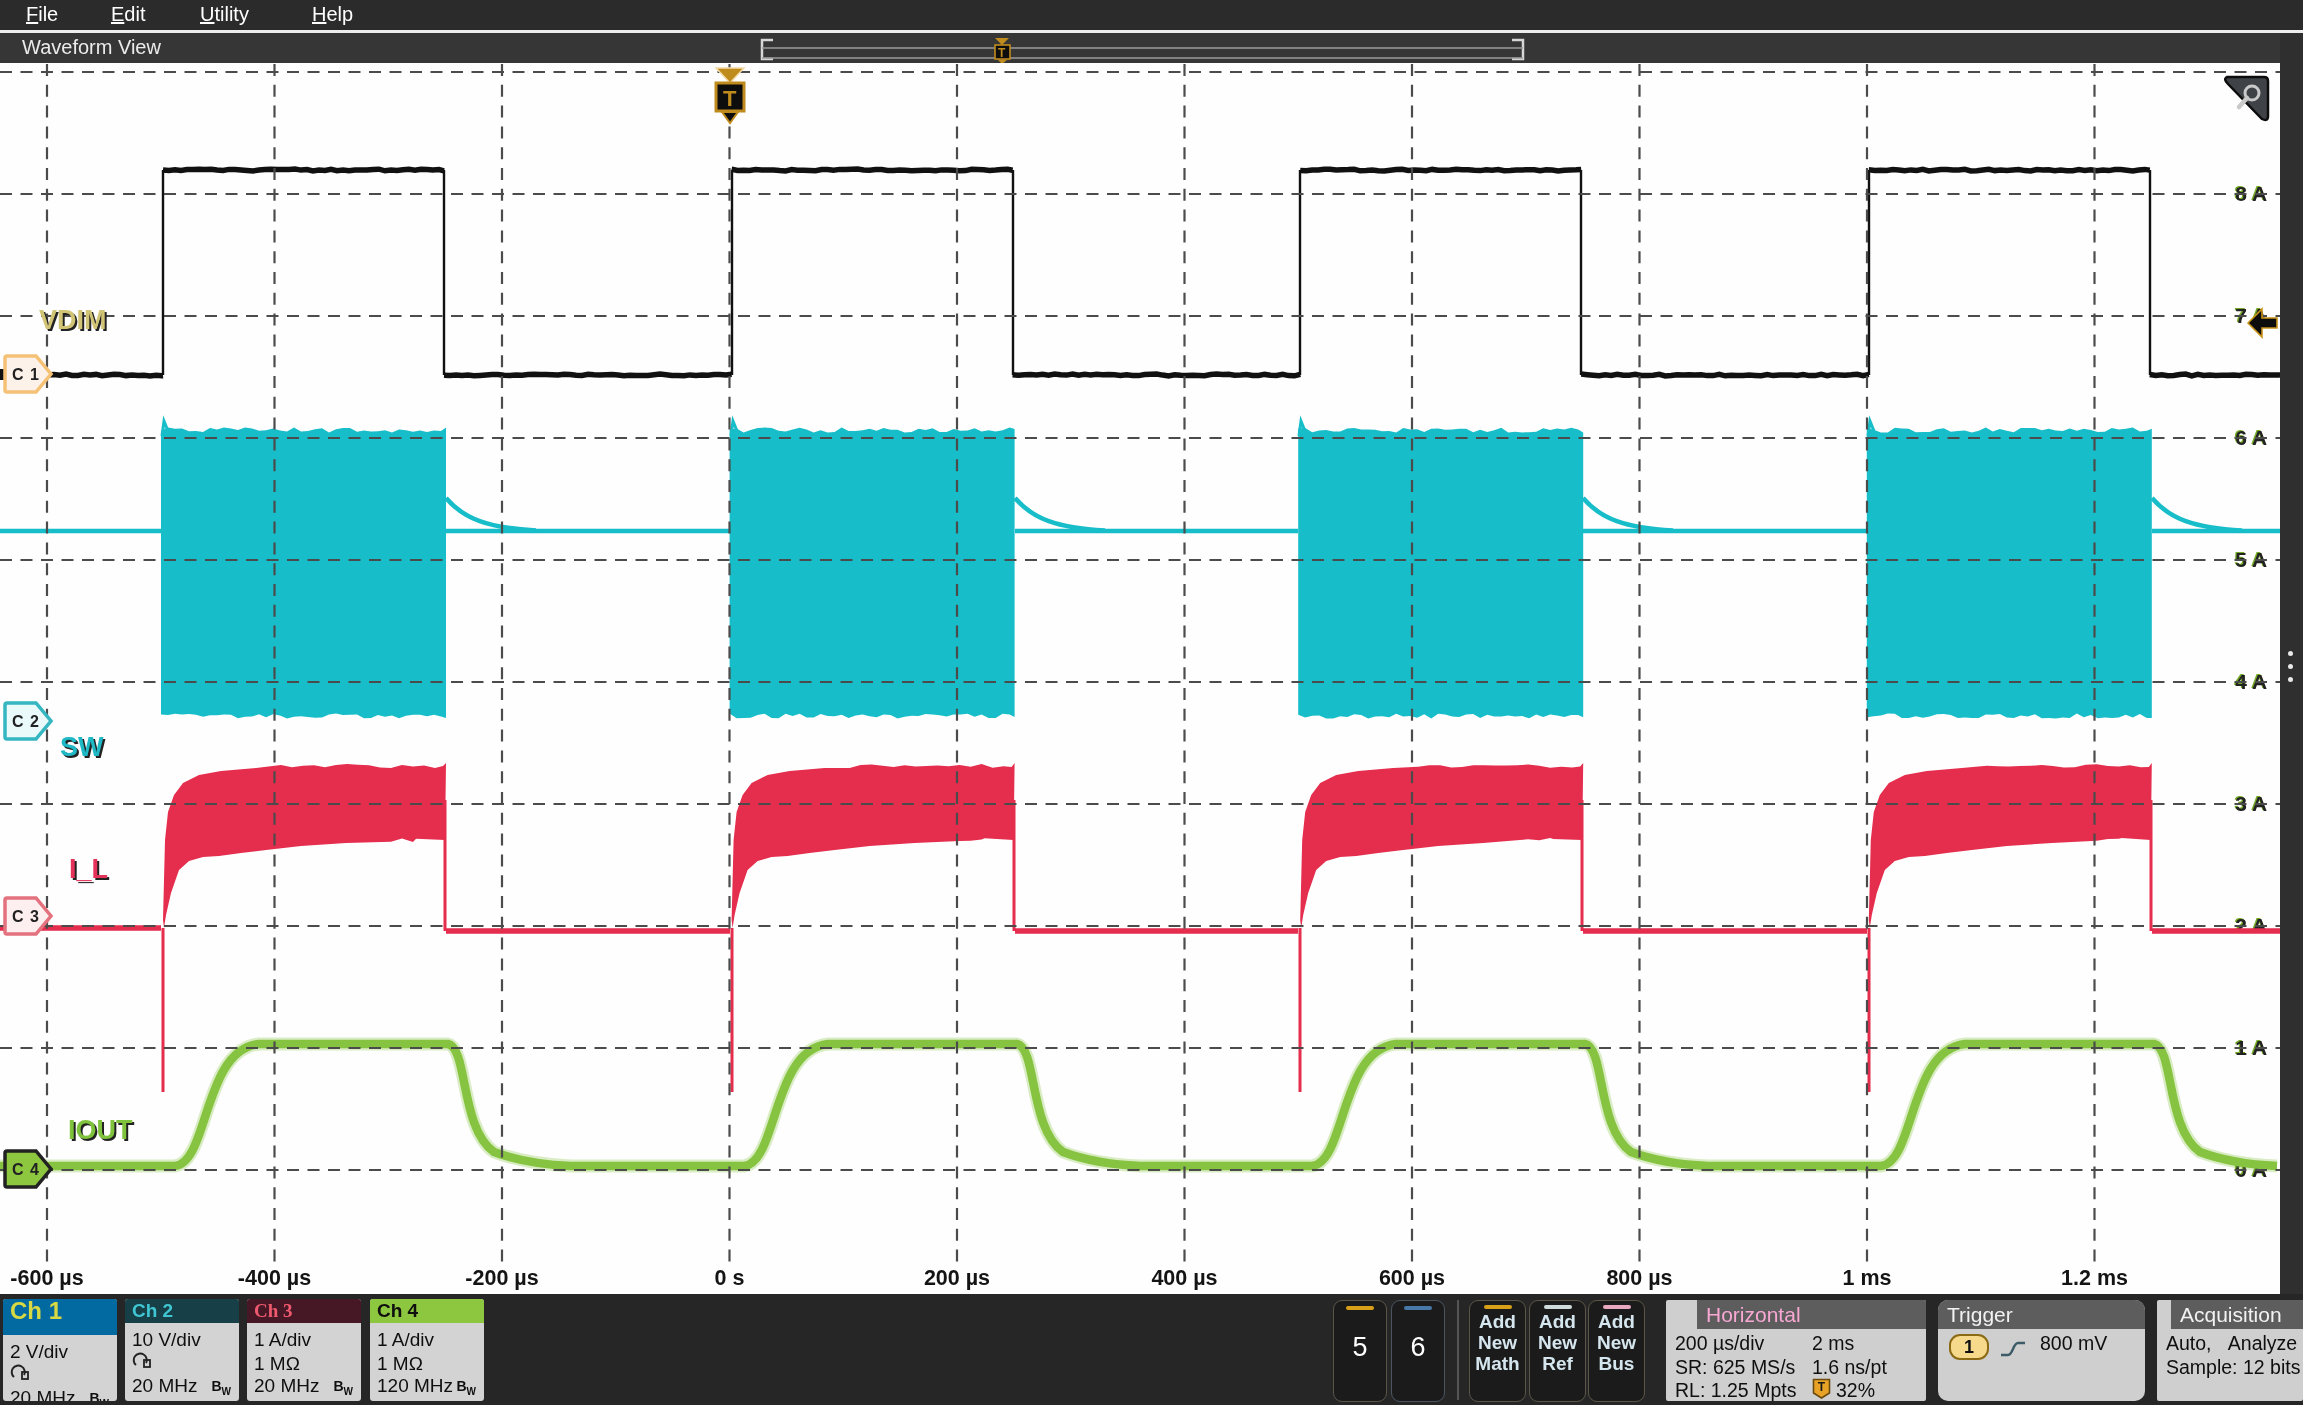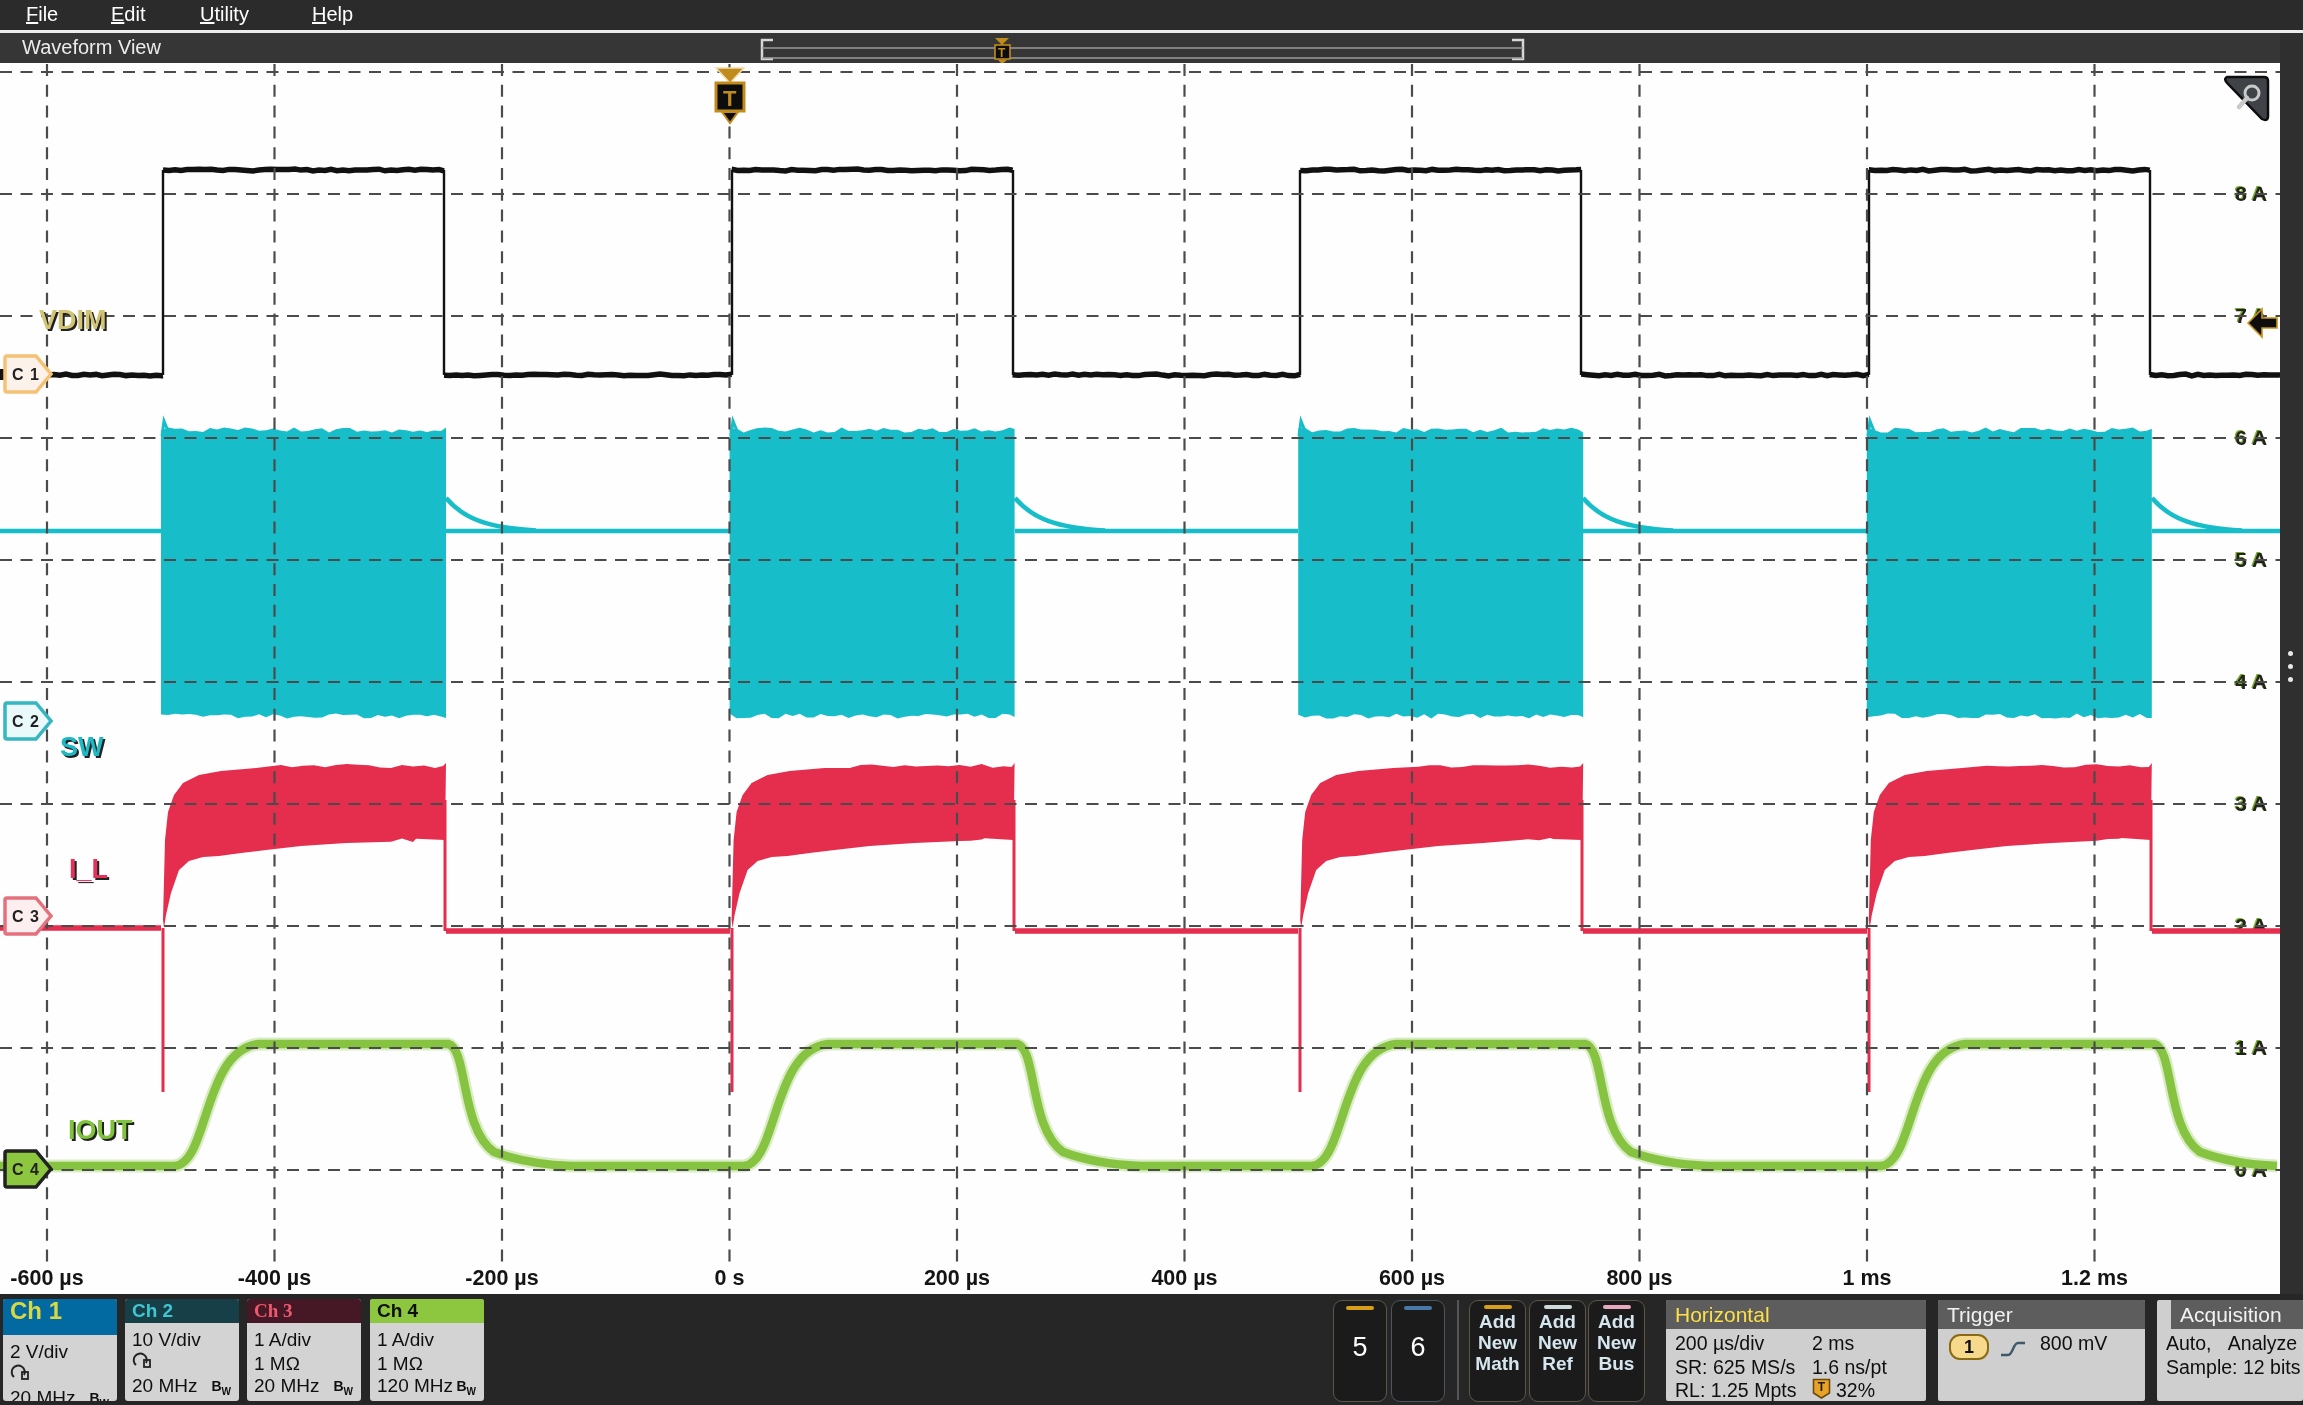--- a/index.html
+++ b/index.html
@@ -203,35 +203,35 @@
   </div>
 <div class="abs" style="left:1588px;top:1300px;width:55px;height:100px;background:#1b1b1b;border:1px solid #5c5648;border-radius:9px;color:#d5e6ee;text-align:center;">
     <div style="width:28px;height:4px;background:#e8a8c0;margin:4px auto 0;border-radius:2px;"></div>
     <div style="font-size:19px;font-weight:bold;line-height:21px;margin-top:2px;">
       <div>Add</div>
       <div>New</div>
       <div>Bus</div>
     </div>
   </div>
 <div class="abs" style="left:1666px;top:1300px;width:260px;height:101px;background:#cfcfcf;border-radius:2px;overflow:hidden;">
-    <div style="height:29px;background:#5d5d5d;color:#fde047;font-size:21px;padding-left:9px;line-height:29px;">Horizontal</div>
+    <div style="height:29px;background:#5d5d5d;color:#f9a8d4;font-size:21px;padding-left:9px;line-height:29px;margin-left:31px;">Horizontal</div>
     <div style="position:relative;color:#0f0f0f;font-size:19.5px;">
       <div style="position:absolute;left:9px;top:3px;">200 µs/div</div>
       <div style="position:absolute;left:146px;top:3px;">2 ms</div>
       <div style="position:absolute;left:9px;top:27px;">SR: 625 MS/s</div>
       <div style="position:absolute;left:146px;top:27px;">1.6 ns/pt</div>
       <div style="position:absolute;left:9px;top:50px;">RL: 1.25 Mpts</div>
       <svg style="position:absolute;left:146px;top:49px;" width="19" height="21" xmlns="http://www.w3.org/2000/svg">
         <path d="M1.5,1.5 H17.5 V15 L9.5,20 L1.5,15 Z" fill="#e8a327" stroke="#6b4a0e" stroke-width="1.6"></path>
         <text x="9.5" y="13" font-size="12" font-weight="bold" fill="#1a1a1a" text-anchor="middle" font-family="Liberation Sans, sans-serif">T</text>
       </svg>
       <div style="position:absolute;left:170px;top:50px;">32%</div>
     </div>
   </div>
-<div class="abs" style="left:1938px;top:1300px;width:207px;height:101px;background:#cfcfcf;border-radius:2px;overflow:hidden;">
+<div class="abs" style="left:1938px;top:1300px;width:207px;height:101px;background:#cfcfcf;border-radius:10px;overflow:hidden;">
     <div style="height:29px;background:#5d5d5d;color:#f2f2f2;font-size:21px;padding-left:9px;line-height:29px;">Trigger</div>
     <div style="position:relative;color:#0f0f0f;font-size:19.5px;">
       <div style="position:absolute;left:11px;top:5px;width:36px;height:22px;background:#f7d98c;border:2.5px solid #8a6a14;border-radius:11px;text-align:center;font-size:18px;font-weight:bold;line-height:22px;">1</div>
       <svg style="position:absolute;left:62px;top:10px;" width="26" height="20" xmlns="http://www.w3.org/2000/svg">
         <path d="M1,16 H8 C13,16 13,4 18,4 H25" stroke="#3c5a68" stroke-width="2.4" fill="none"></path>
       </svg>
       <div style="position:absolute;left:102px;top:3px;">800 mV</div>
     </div>
   </div>
 <div class="abs" style="left:2157px;top:1300px;width:146px;height:101px;background:#cfcfcf;border-radius:2px;overflow:hidden;">

